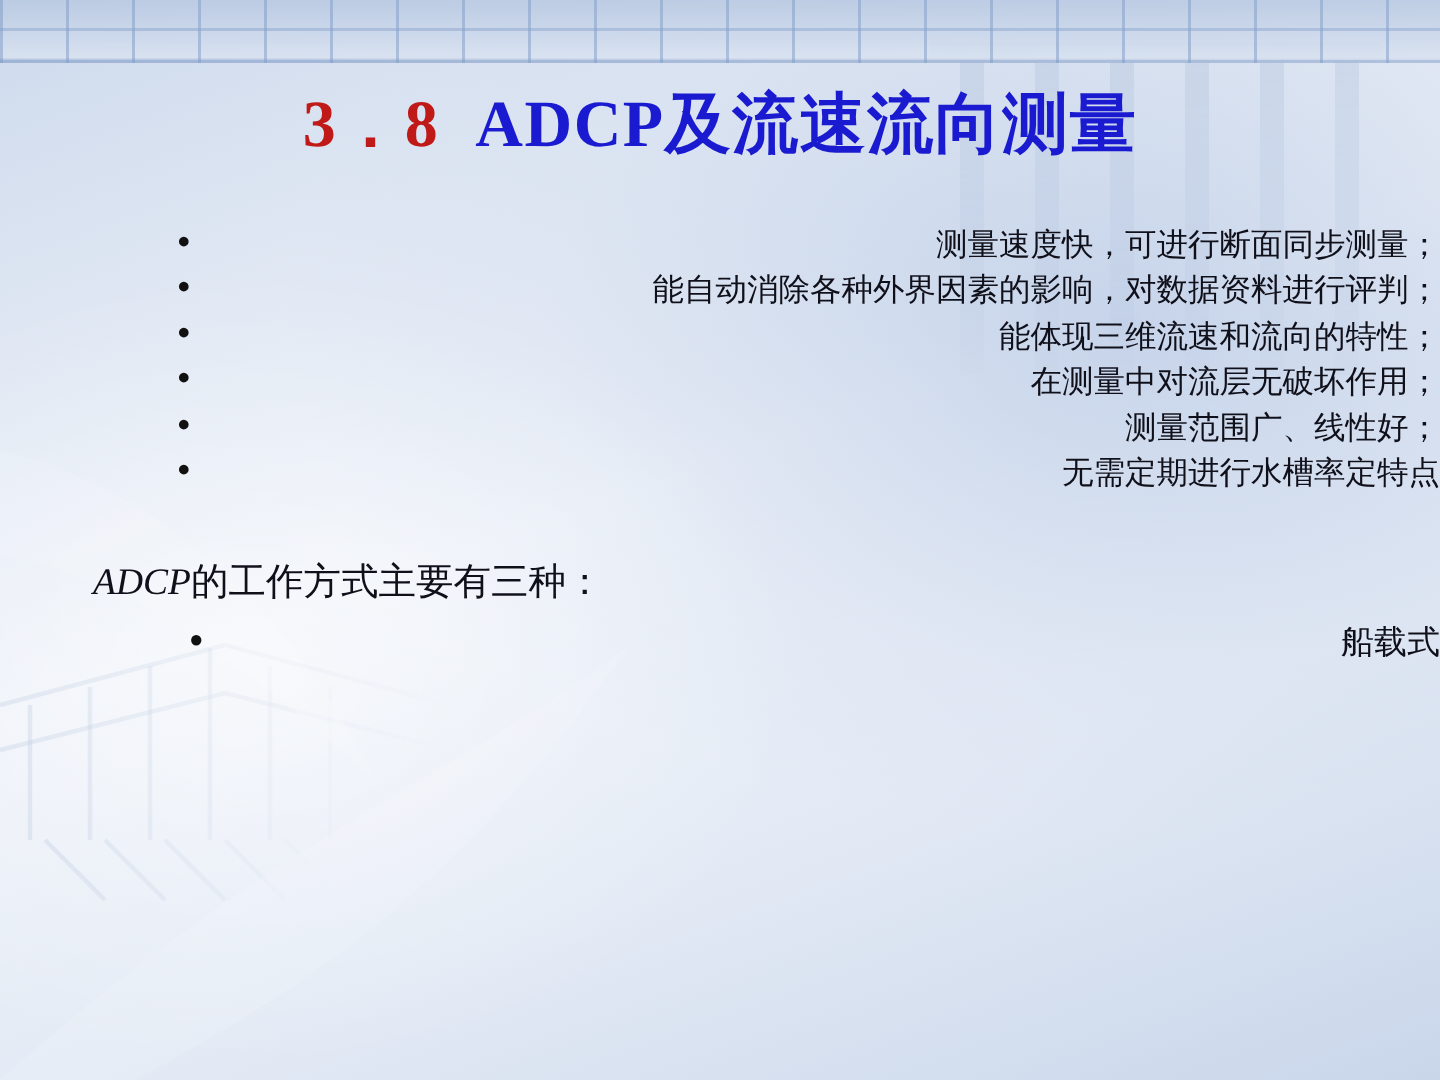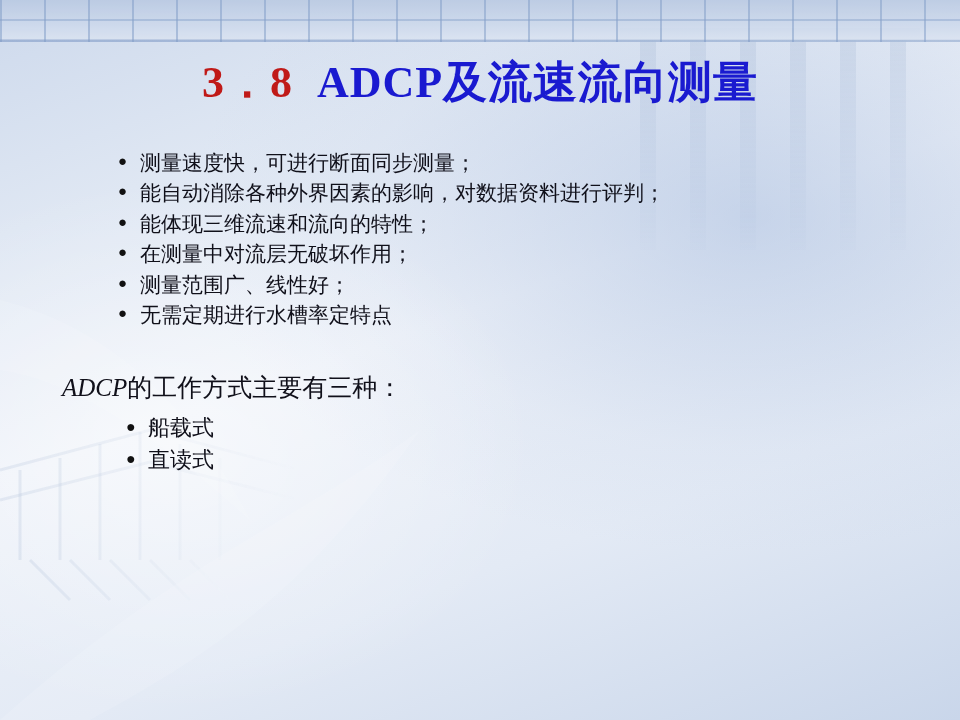--- a/index.html
+++ b/index.html
@@ -114,20 +114,21 @@
     margin: 40px 0 0 62px;
   }
   .sub-head-2 .ital {
     font-style: italic;
   }
 
   .bullets {
     list-style: none;
     margin: 8px 0 0 0;
     padding: 0;
+    text-align: right;
   }
   .bullets li {
     font-size: 21px;
     line-height: 1.45;
     margin-left: 118px;
     position: relative;
     padding-left: 22px;
   }
   .bullets li::before {
     content: "\25CF";
@@ -204,17 +205,16 @@
       <li>能体现三维流速和流向的特性；</li>
       <li>在测量中对流层无破坏作用；</li>
       <li>测量范围广、线性好；</li>
       <li>无需定期进行水槽率定特点</li>
     </ul>
 
     <div class="sub-head-2"><span class="ital">ADCP</span><span>的工作方式主要有三种：</span></div>
 
     <ul class="bullets indent-2">
       <li>船载式</li>
-      <li>直读式</li>
     </ul>
 
   </div>
 </div>
 
 </body></html>

